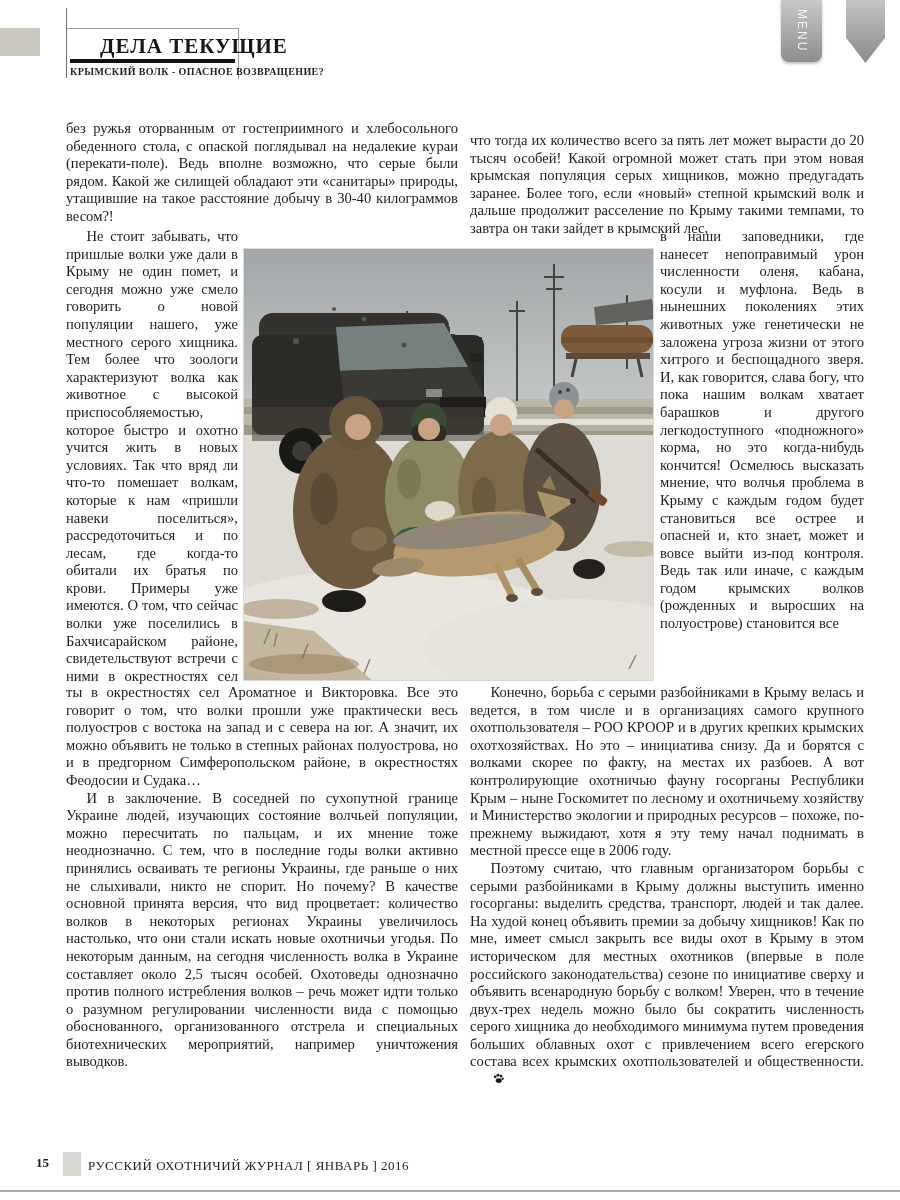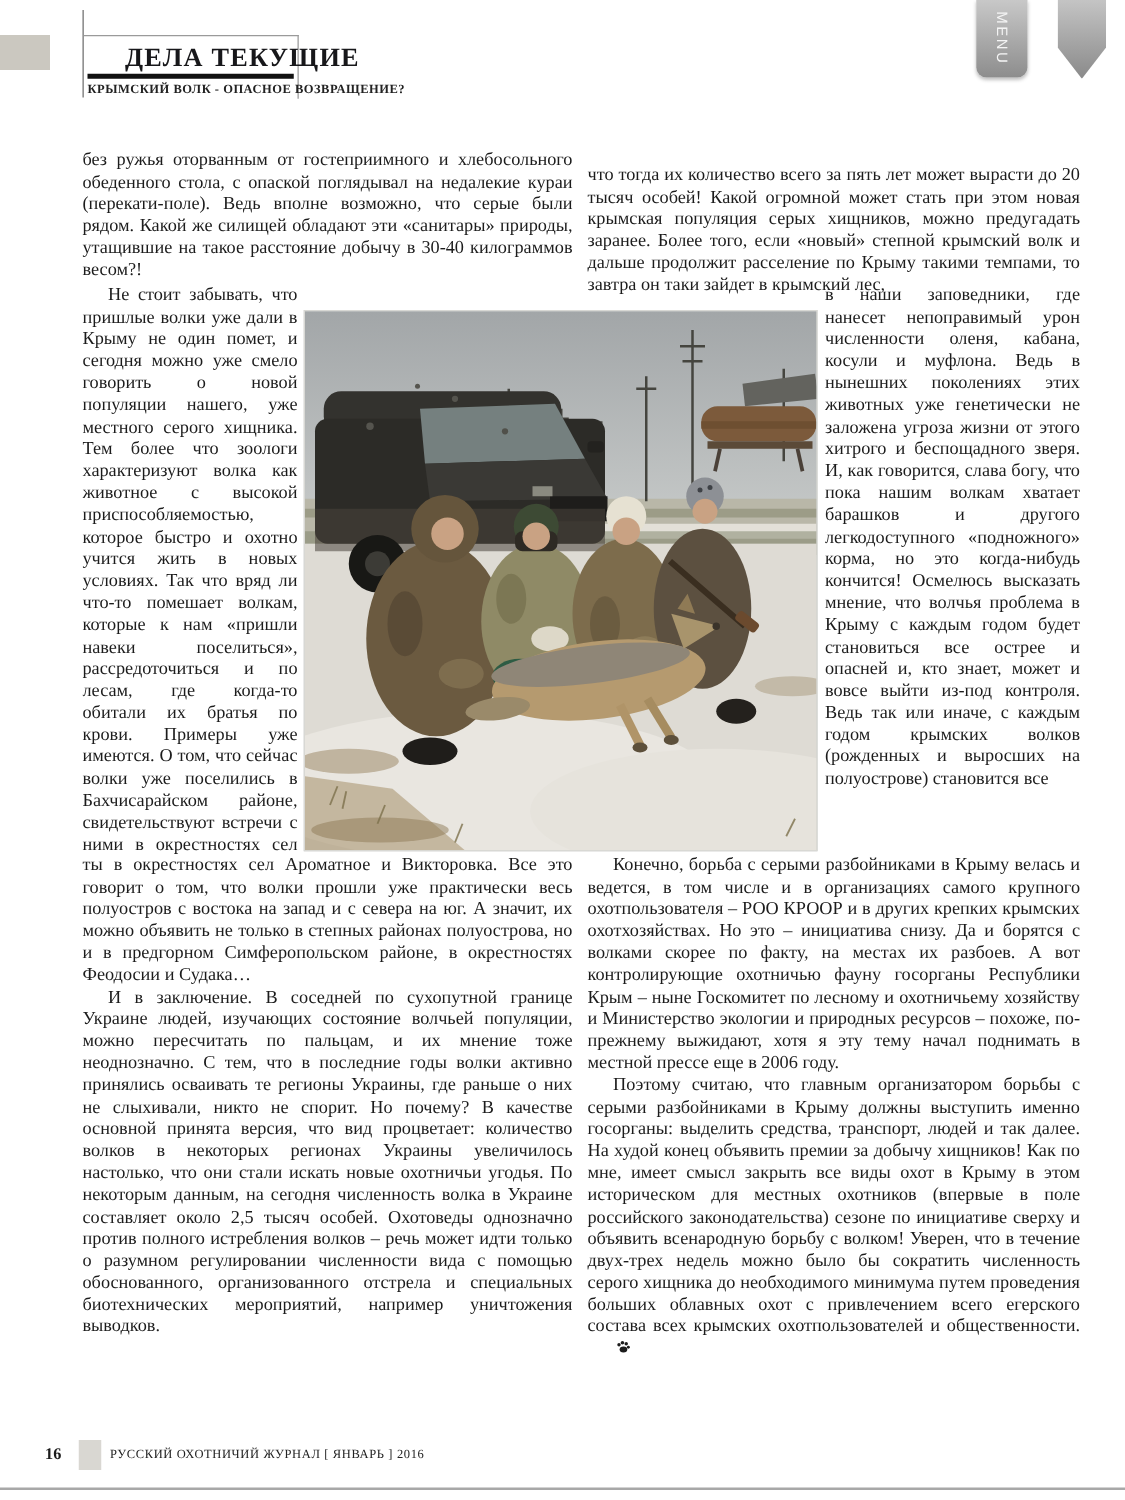--- a/index.html
+++ b/index.html
@@ -37,21 +37,21 @@
   .col-left-below{left:66px;top:684px;width:392px;}
   .col-right-intro{left:470px;top:132px;width:394px;}
   .col-right-beside{left:660px;top:228px;width:204px;height:458px;overflow:hidden;}
   .col-right-below{left:470px;top:684px;width:394px;}
   
   .article-photo{position:absolute;left:243px;top:248px;width:411px;height:433px;
                  background:#c2c5c4;overflow:hidden;border:1px solid #d8d8d4;box-sizing:border-box;}
   
   .page-number{position:absolute;left:36px;top:1155px;font-size:13px;font-weight:700;}
   .footer-square{position:absolute;left:63px;top:1152px;width:18px;height:24px;background:#d9d7d2;}
-  .journal-line{position:absolute;left:88px;top:1158px;font-size:10px;letter-spacing:.5px;color:#222;text-align:center;}
+  .journal-line{position:absolute;left:88px;top:1158px;font-size:13px;letter-spacing:.5px;color:#222;text-align:center;}
   .footer-divider{position:absolute;left:0;top:1190px;width:900px;height:2px;background:#a8a8a8;}
   .paw{display:inline-block;vertical-align:baseline;margin-left:3px;}
 </style>
 </head>
 <body>
 
 <div class="corner-tab"></div>
 <div class="header-rule"></div>
 <div class="title-box"></div>
 <div class="section-title">ДЕЛА ТЕКУЩИЕ</div>
@@ -208,16 +208,16 @@
     <g stroke="#7d714c" stroke-width="1.5" opacity=".8">
       <line x1="20" y1="395" x2="26" y2="380"></line>
         <line x1="30" y1="398" x2="33" y2="384"></line>
       <line x1="58" y1="410" x2="64" y2="395"></line>
         <line x1="385" y1="420" x2="392" y2="406"></line>
       <line x1="120" y1="425" x2="126" y2="410"></line>
     </g>
   </svg>
 </div>
 
-<div class="page-number">16</div>
+<div class="page-number">15</div>
 <div class="footer-square"></div>
 <div class="journal-line">РУССКИЙ ОХОТНИЧИЙ ЖУРНАЛ [ ЯНВАРЬ ] 2016</div>
 <div class="footer-divider"></div>
 
 </body></html>

